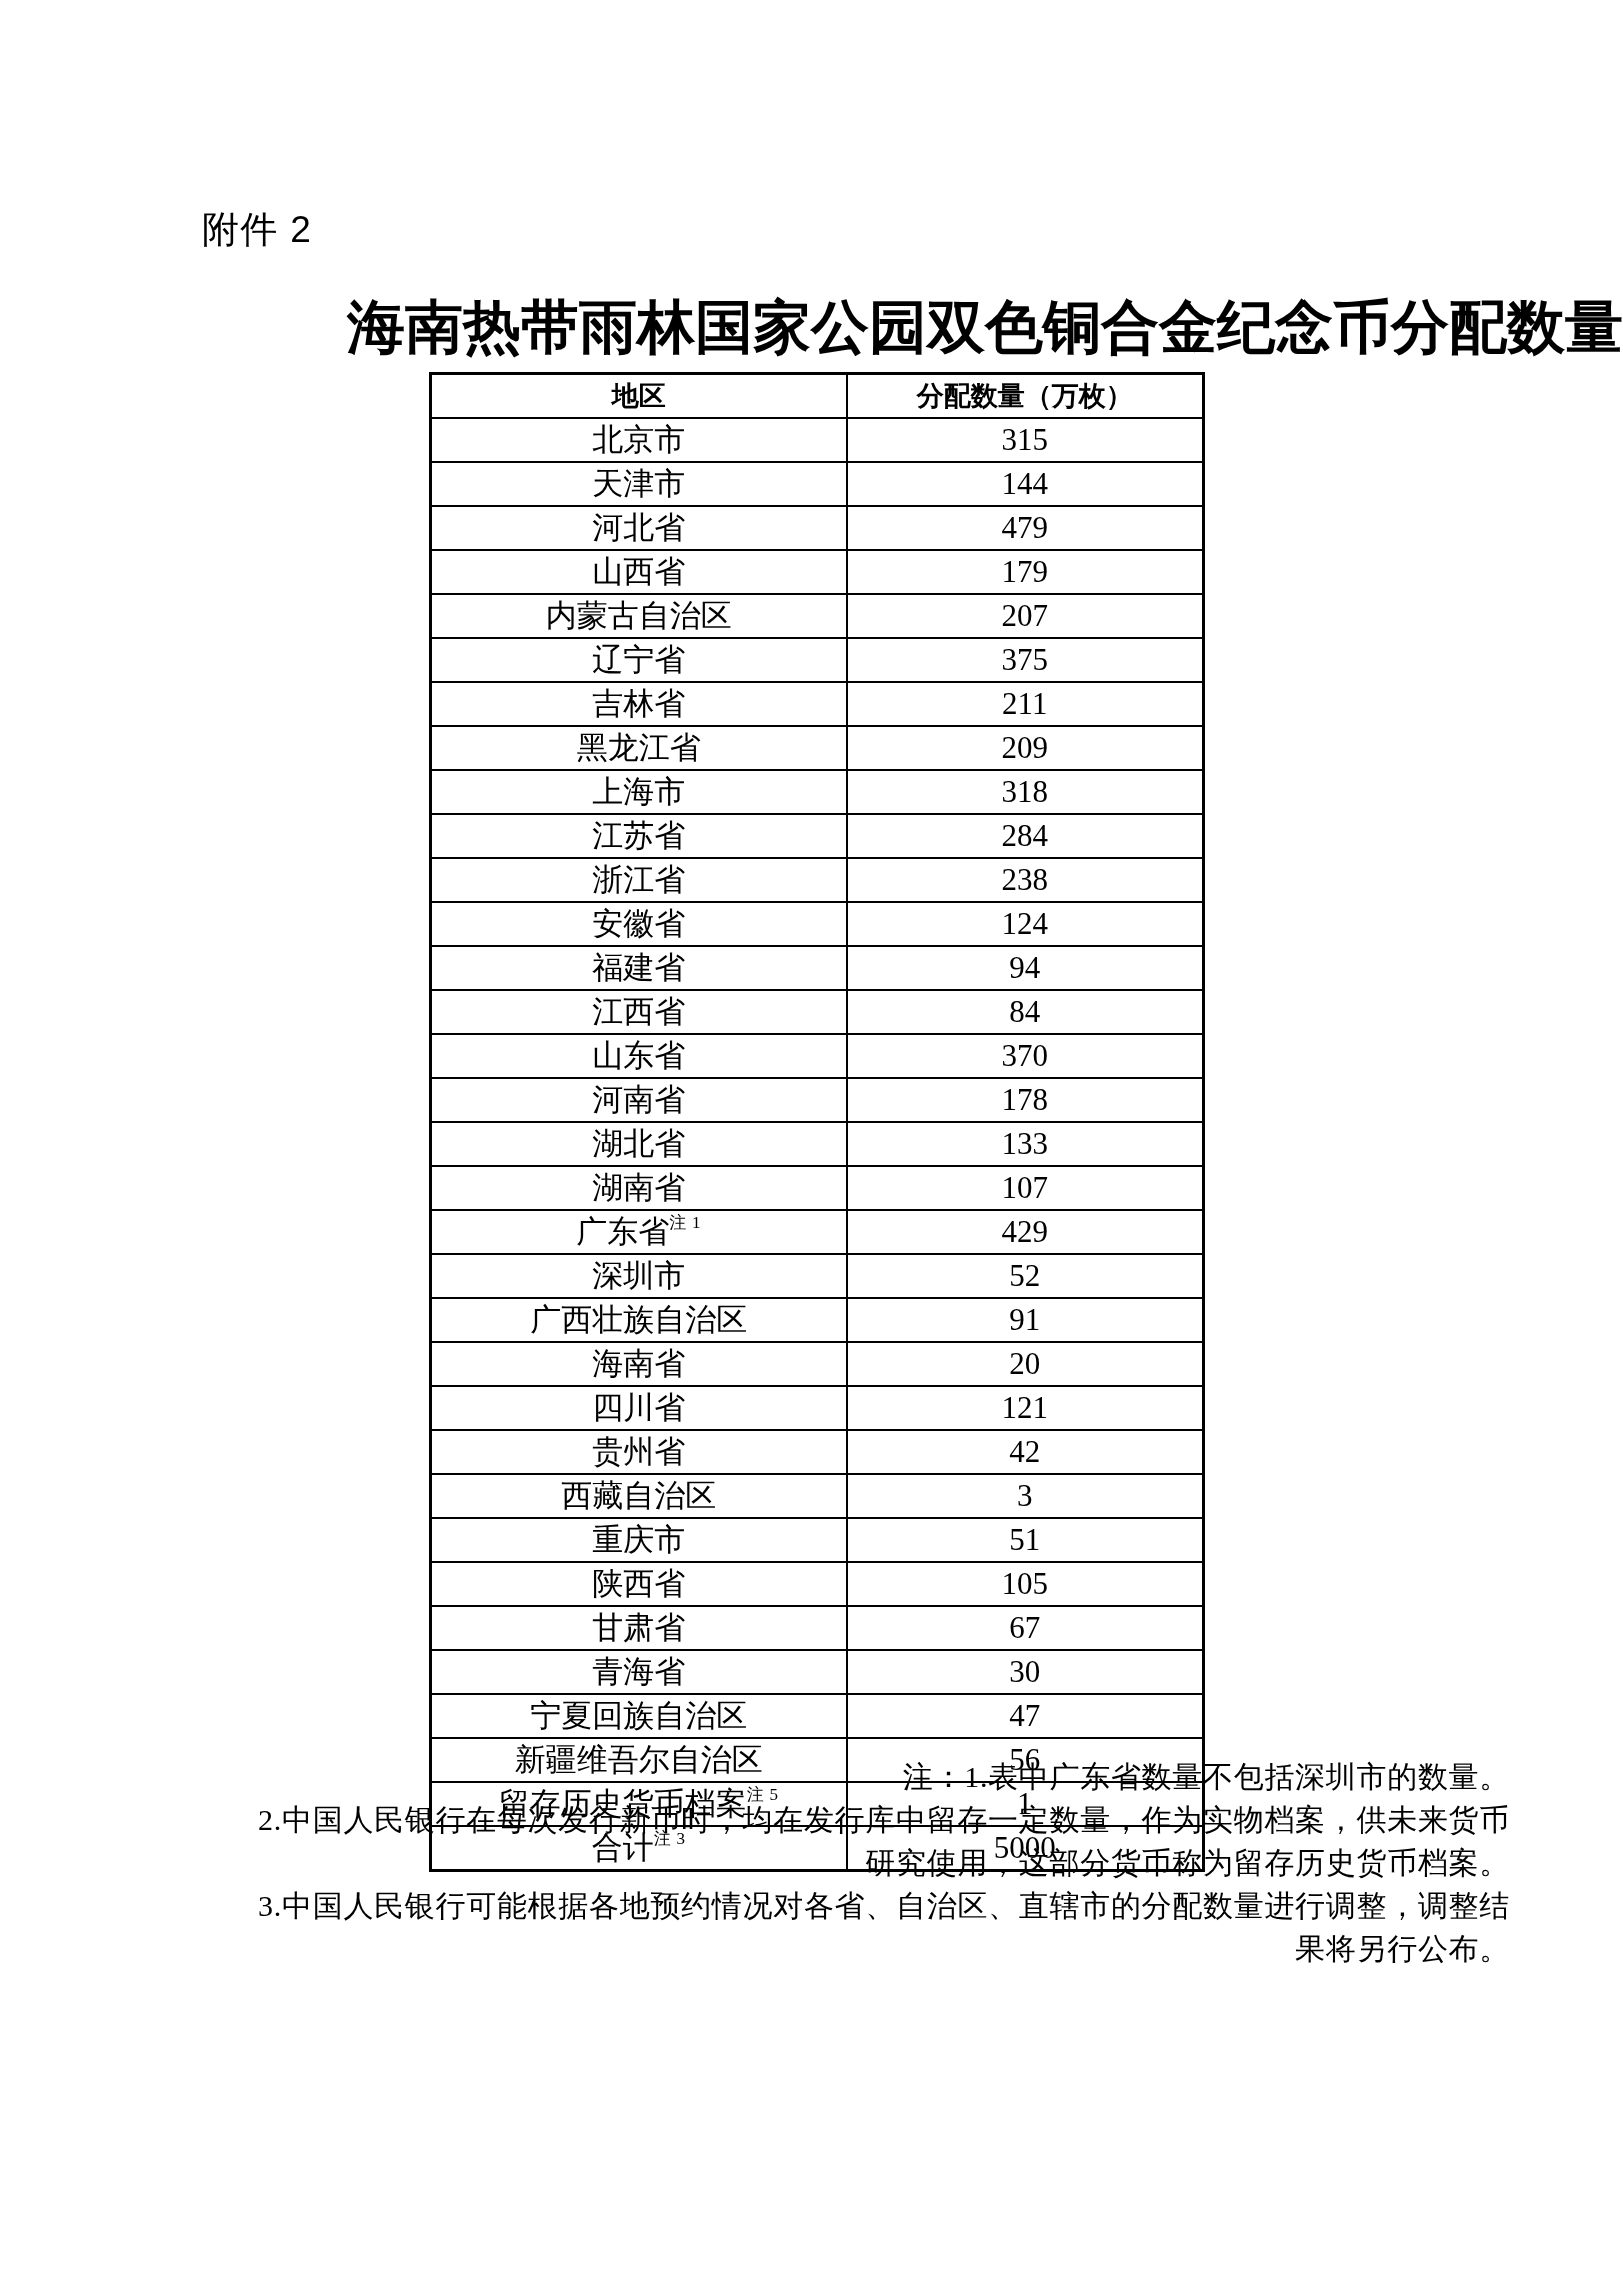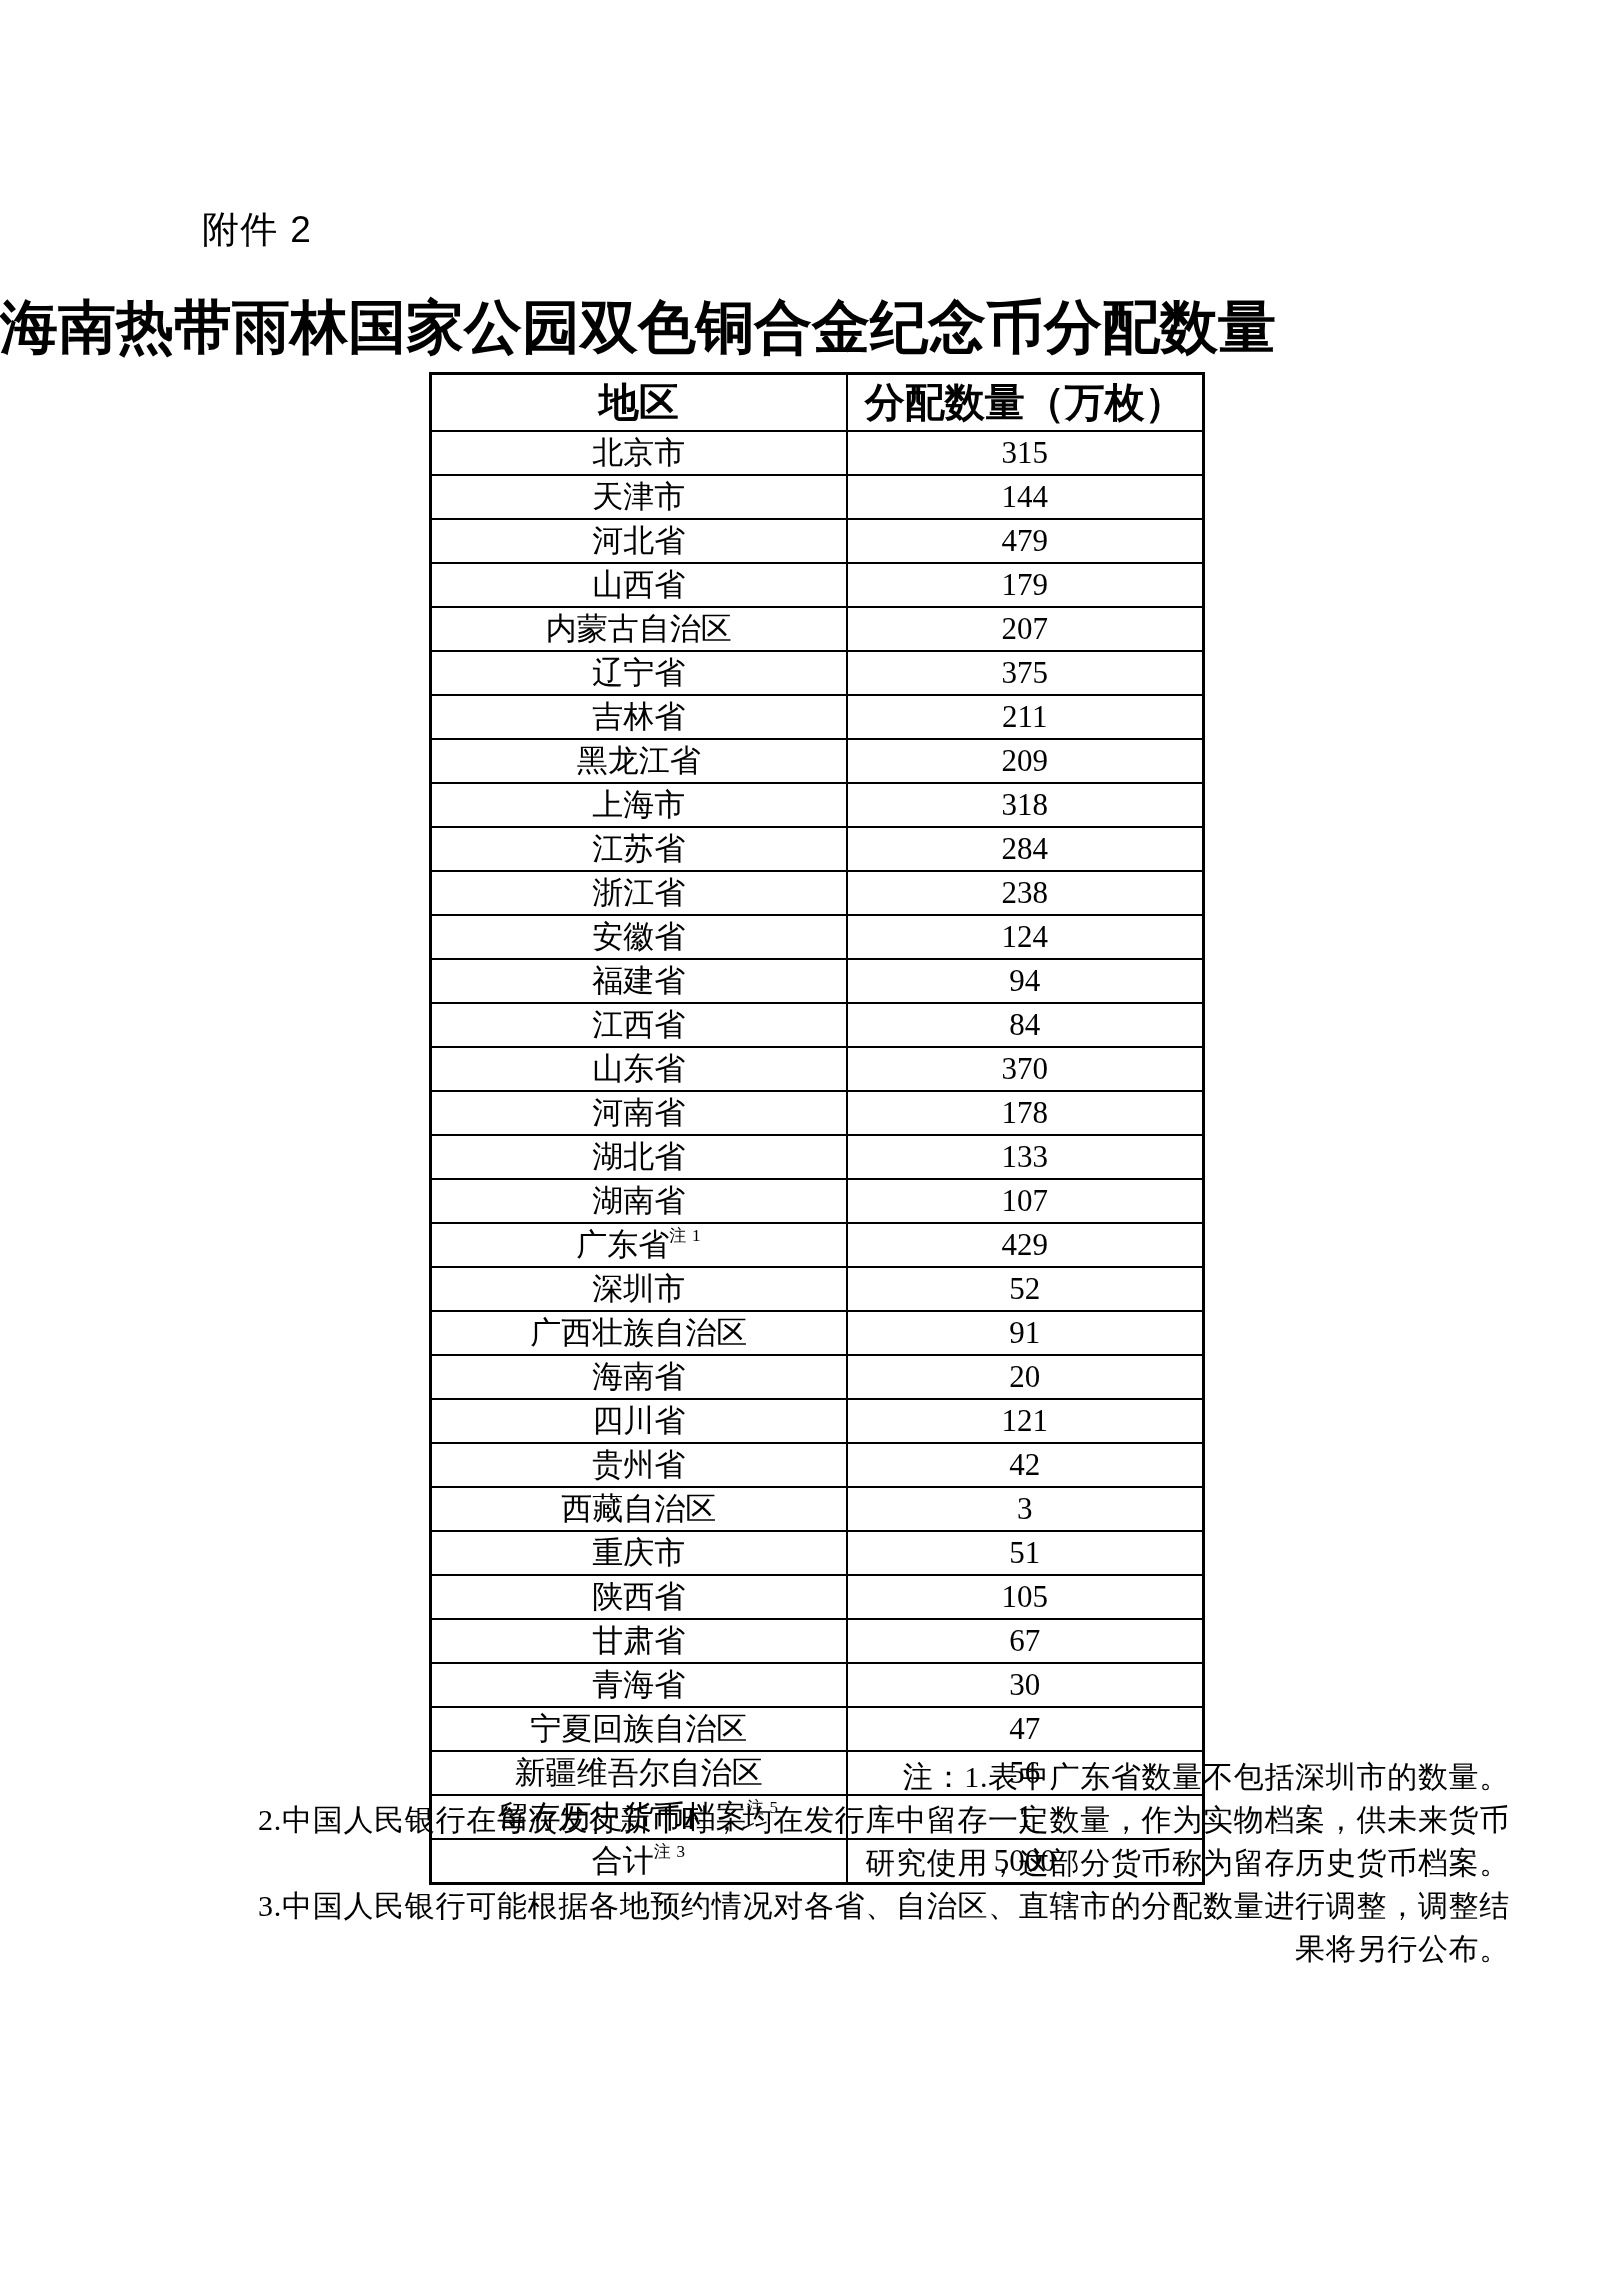--- a/index.html
+++ b/index.html
@@ -28,21 +28,21 @@
     font-size: 37px;
     line-height: 41px;
     letter-spacing: 1.3px;
     white-space: nowrap;
   }
   .doc-title {
     position: absolute;
     left: 0;
     top: 254px;
     width: 1623px;
-    text-align: left;
+    text-align: right;
     font-size: 58px;
     line-height: 68px;
     font-weight: bold;
     white-space: nowrap;
   }
   table.alloc {
     position: absolute;
     left: 429px;
     top: 332px;
     width: 774px;
@@ -55,21 +55,21 @@
   table.alloc th, table.alloc td {
     border: 2px solid #000000;
     text-align: center;
     vertical-align: middle;
     padding: 0;
     overflow: hidden;
     white-space: nowrap;
   }
   table.alloc th {
     height: 42px;
-    font-size: 40px;
+    font-size: 27px;
     font-weight: bold;
   }
   table.alloc td {
     height: 37px;
     font-size: 31px;
     font-weight: normal;
   }
   table.alloc td.qty {
     font-size: 31px;
     font-family: "Liberation Serif", "DejaVu Serif", serif;

